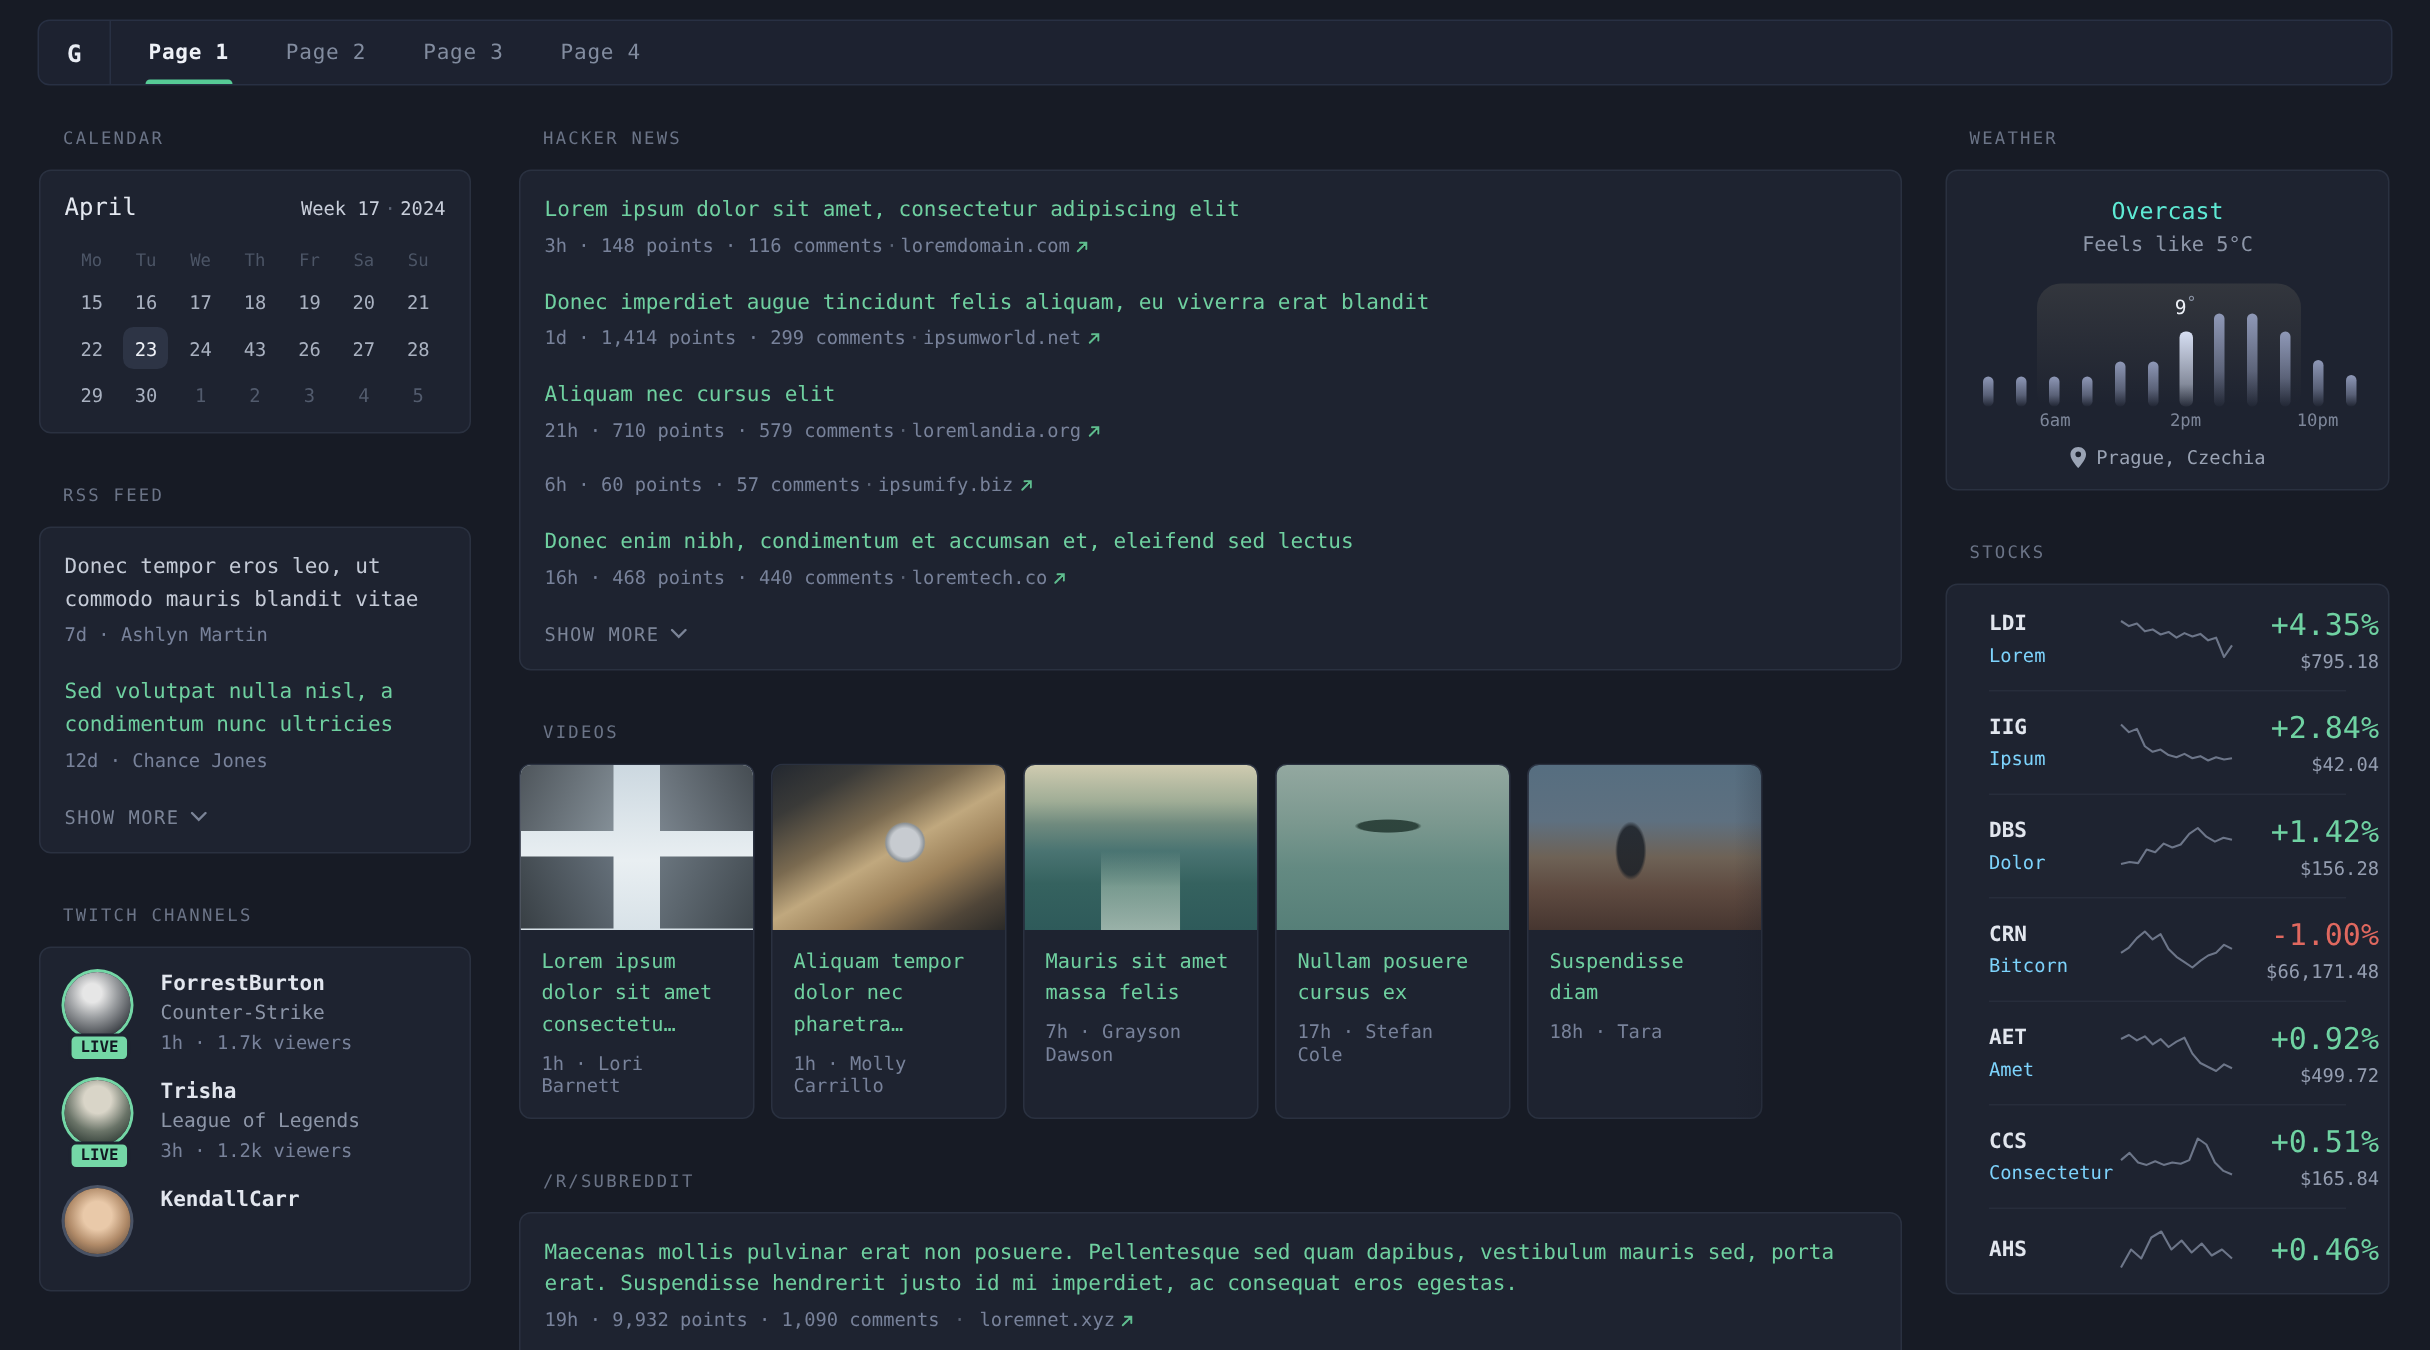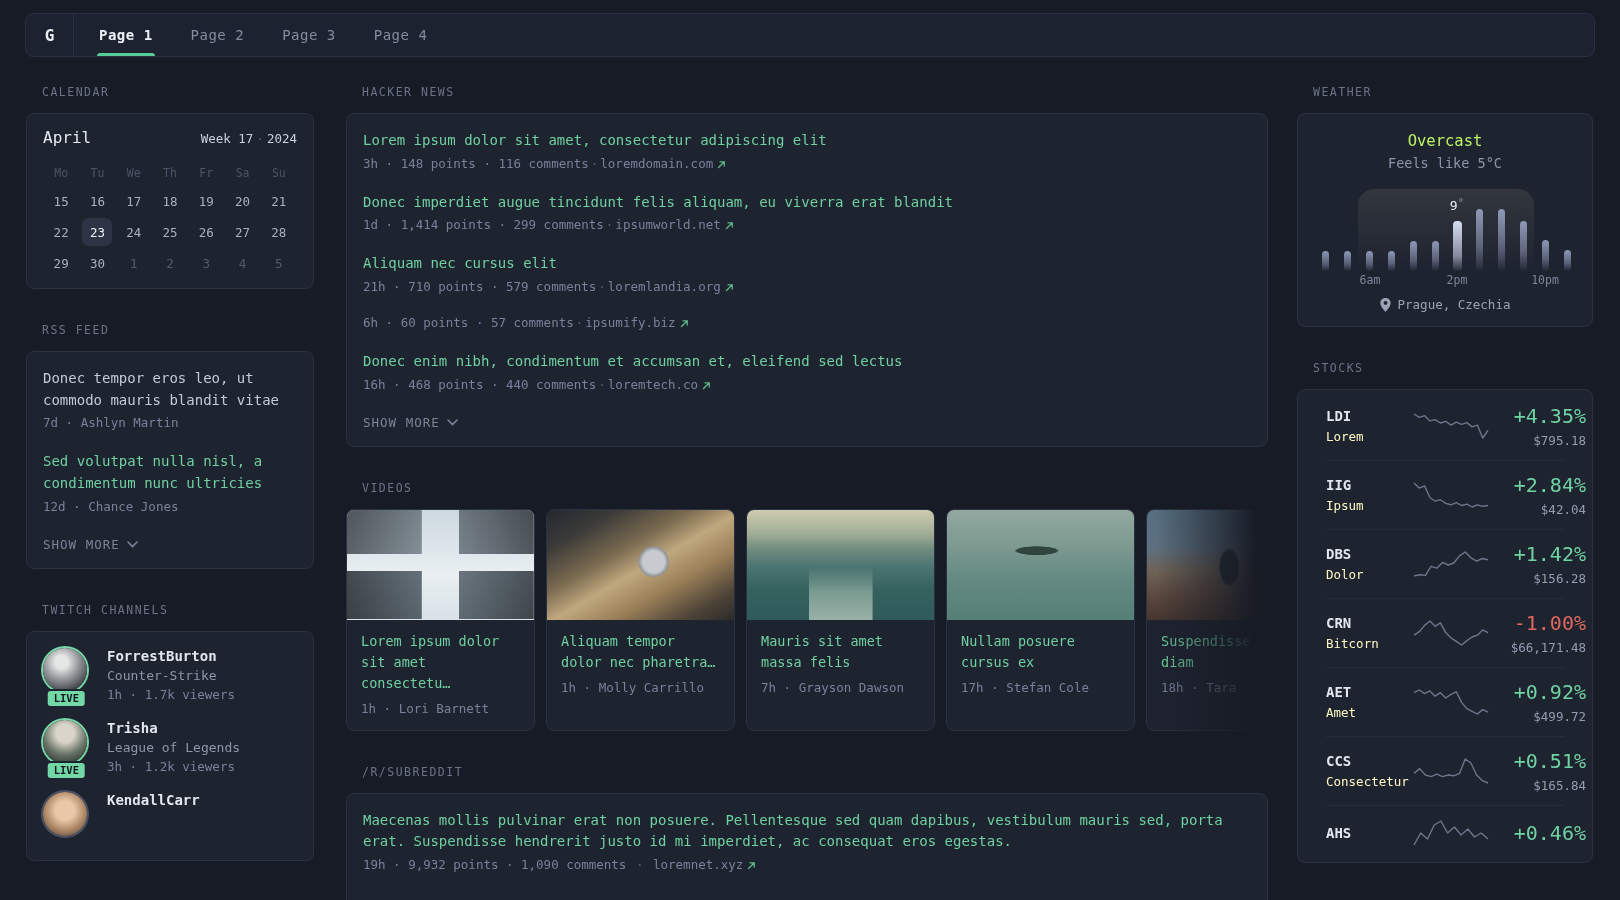--- a/index.html
+++ b/index.html
@@ -102,21 +102,21 @@
     background:#74d7a6; color:#121822; font-size:10.5px; font-weight:bold;
     padding:1px 6px 2px 6px; border-radius:5px; border:2px solid #1e2330;
   }
   .ch-name { display:block; font-size:14px; font-weight:bold; color:#e2e6ee; }
   .ch-game { margin-top:4px; font-size:13px; color:#8d96a8; }
   .ch-meta { margin-top:4px; font-size:12.5px; color:#78829a; }
 
   
   .videos-row { position:relative; display:flex; gap:11px; overflow:hidden; }
   .vcard {
-    width:189px; flex:none; background:#1e2330; border:1px solid #2a3140;
+    width:157px; flex:none; background:#1e2330; border:1px solid #2a3140;
     border-radius:8px; overflow:hidden; display:block;
   }
   .vthumb { width:100%; height:110px; background-repeat:no-repeat; }
   .thumb-towers {
     background-image:
       linear-gradient(115deg,#4e555b,#848f97),
       linear-gradient(245deg,#454c52,#79838c),
       linear-gradient(65deg,#383f44,#65707a),
       linear-gradient(295deg,#3e464c,#6a757e),
       linear-gradient(180deg,#ccd8e0,#e9eff2 58%,#d8e2e8);
@@ -150,21 +150,21 @@
     color:#6fd0a0; white-space:pre-line; min-height:42px;
   }
   .vmeta { margin:7px 14px 14px 14px; font-size:12.5px; color:#78829a; }
   .carousel-fade {
     position:absolute; top:0; right:0; bottom:0; width:112px; pointer-events:none;
     background:linear-gradient(to right, rgba(23,27,37,0) 0%, #171b25 90%);
   }
 
   
   .weatherbox { padding:16px 16px 14px 16px; }
-  .w-cond { text-align:center; font-size:15.5px; color:#bef264; margin-top:2px; }
+  .w-cond { text-align:center; font-size:15.5px; color:#5eead4; margin-top:2px; }
   .w-feels { text-align:center; font-size:13.5px; color:#8d96a8; margin-top:5px; }
   .w-chart { position:relative; width:264px; height:100px; margin:14px auto 0 auto; }
   .daylight {
     position:absolute; top:4px; bottom:8px; border-radius:16px;
     background:linear-gradient(to bottom, rgba(235,222,176,0.10), rgba(235,222,176,0.0) 92%);
   }
   .wbars {
     position:absolute; left:0; right:0; bottom:14px; display:flex; align-items:flex-end;
   }
   .wbar-wrap { width:22px; display:flex; justify-content:center; position:relative; }
@@ -191,21 +191,21 @@
   }
 
   
   .stocksbox { padding:2px 12px; }
   .stock-row {
     display:flex; align-items:center; margin:0 16px; padding:12px 0;
   }
   .stock-row + .stock-row { border-top:1px solid #272d3b; }
   .st-left { width:86px; flex:none; }
   .st-ticker { font-size:14px; font-weight:bold; color:#e2e6ee; }
-  .st-name { margin-top:5px; font-size:12.5px; color:#fef9c3; }
+  .st-name { margin-top:5px; font-size:12.5px; color:#7dd3fc; }
   .st-spark { flex:1; display:flex; justify-content:center; align-items:center; }
   .st-right { width:96px; flex:none; text-align:right; }
   .st-change { font-size:20px; }
   .st-change.up { color:#6fd2a2; }
   .st-change.down { color:#e0685f; }
   .st-price { margin-top:5px; font-size:12.5px; color:#949db0; white-space:nowrap; }
 </style>
 </head>
 <body>
 
@@ -272,21 +272,21 @@
             <div class="cal-cell cal-day">
               <span class="daybox">22</span>
             </div>
             <div class="cal-cell cal-day selected">
               <span class="daybox">23</span>
             </div>
             <div class="cal-cell cal-day">
               <span class="daybox">24</span>
             </div>
             <div class="cal-cell cal-day">
-              <span class="daybox">25</span>
+              <span class="daybox">43</span>
             </div>
             <div class="cal-cell cal-day">
               <span class="daybox">26</span>
             </div>
             <div class="cal-cell cal-day">
               <span class="daybox">27</span>
             </div>
             <div class="cal-cell cal-day">
               <span class="daybox">28</span>
             </div>

